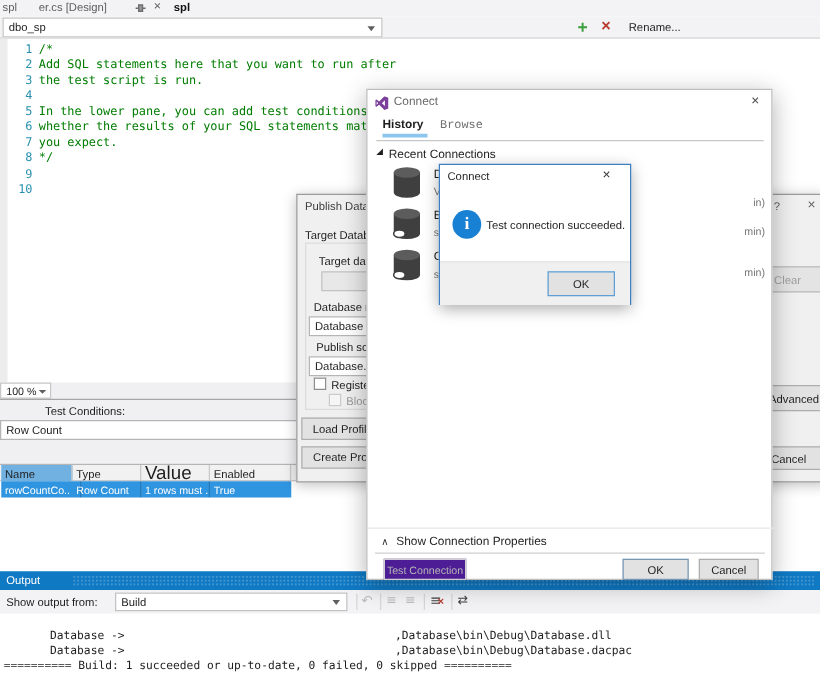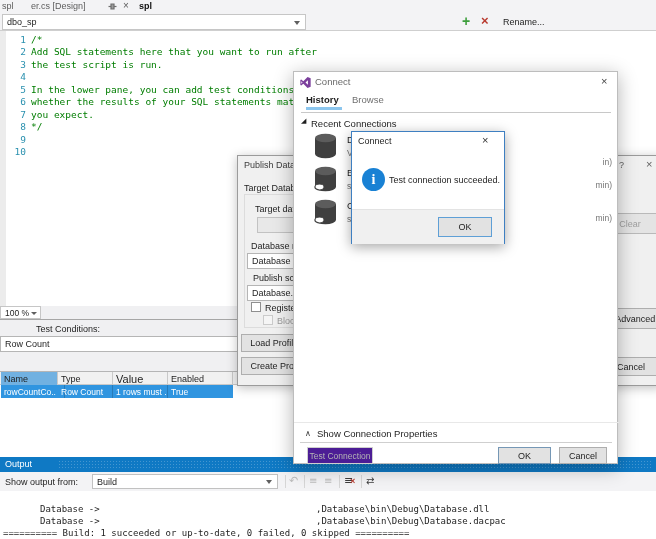--- a/index.html
+++ b/index.html
@@ -107,21 +107,21 @@
   <div class="abs" style="left:0;top:320px;width:656px;height:51px;background:#f0f0f2;"></div>
   <div class="abs t9" style="left:20px;top:324px;margin-left:16px;">Test Conditions:</div>
   <div class="input" style="left:0px;top:336px;width:520px;height:16px;">
     <span>Row Count</span>
   </div>
 
   <div class="abs" style="left:0;top:371px;width:656px;height:85px;background:#fff;border-top:1px solid #b5b5b5;"></div>
   <div class="abs" style="left:0;top:372px;width:656px;height:13px;background:#f1f1f1;border-bottom:1px solid #c9c9c9;"></div>
   <div class="cell" style="left:1px;top:372px;width:57px;height:13px;background:#71b1e1;border-right:1px solid #c9c9c9;font-size:9px;">Name</div>
   <div class="cell" style="left:58px;top:372px;width:55px;height:13px;border-right:1px solid #c9c9c9;font-size:9px;">Type</div>
-  <div class="cell" style="left:113px;top:372px;width:55px;height:13px;border-right:1px solid #c9c9c9;font-size:11px;">Value</div>
+  <div class="cell" style="left:113px;top:372px;width:55px;height:13px;border-right:1px solid #c9c9c9;font-size:15px;">Value</div>
   <div class="cell" style="left:168px;top:372px;width:65px;height:13px;border-right:1px solid #c9c9c9;font-size:9px;">Enabled</div>
   <div class="abs" style="left:1px;top:385px;width:232px;height:13px;background:#3095e0;"></div>
   <div class="cell" style="left:1px;top:385px;width:64px;height:13px;color:#fff;border-right:1px solid rgba(0,0,0,0.18);">rowCountCo..</div>
   <div class="cell" style="left:58px;top:385px;width:55px;height:13px;color:#fff;border-right:1px solid rgba(0,0,0,0.18);">Row Count</div>
   <div class="cell" style="left:113px;top:385px;width:55px;height:13px;color:#fff;border-right:1px solid rgba(0,0,0,0.18);">1 rows must ...</div>
   <div class="cell" style="left:168px;top:385px;width:65px;height:13px;color:#fff;">True</div>
 
   <div class="abs" style="left:0;top:457px;width:656px;height:15px;background:#0f79c4;"></div>
   <div class="abs dots" style="left:58px;top:460px;width:594px;height:9px;"></div>
   <div class="abs t9" style="left:5px;top:459px;color:#fff;">Output</div>
@@ -179,21 +179,21 @@
   </div>
 
   <div class="abs" style="left:293px;top:71px;width:325px;height:393px;background:#fff;border:1px solid #bdbdbd;box-shadow:0 4px 18px rgba(0,0,0,0.3);z-index:20;">
     <svg class="abs" style="left:6px;top:5px;" width="11" height="11" viewBox="0 0 16 16">
         <path fill="#7b3f9c" fill-rule="evenodd" d="M11 0 L15.5 1.8 V14.2 L11 16 L4.8 9.9 L1.8 12.2 L0.5 11.5 V4.5 L1.8 3.8 L4.8 6.1 Z M11.5 4.6 L8 8 L11.5 11.4 Z M1.9 6.2 V9.8 L3.7 8 Z"></path>
       </svg>
     <div class="abs t95" style="left:21px;top:4px;color:#6a6a6a;">Connect</div>
     <div class="abs" style="left:307px;top:3px;color:#444;font-size:11px;">×</div>
     <div class="abs t95" style="left:12px;top:22px;font-weight:bold;">History</div>
     <div class="abs" style="left:12px;top:35px;width:36px;height:3px;background:#8cc6ee;"></div>
-    <div class="abs t95" style="left:58px;top:22px;color:#707070;">Browse</div>
+    <div class="abs t95" style="left:58px;top:22px;color:#707070;font-family:Liberation Mono, monospace;">Browse</div>
     <div class="hline" style="left:7px;top:40px;width:310px;background:#c8c8c8;"></div>
     <div class="abs" style="left:7px;top:45px;font-size:7px;color:#1e1e1e;font-family:'DejaVu Sans',sans-serif;">◢</div>
     <div class="abs t95" style="left:17px;top:46px;">Recent Connections</div>
 
     <div>
       <svg class="abs" style="left:20px;top:61px;" width="23" height="26" viewBox="0 0 23 26">
         <path d="M1 5 L1 21 A10.5 4.2 0 0 0 22 21 L22 5 Z" fill="#3f3f3f"></path>
         <ellipse cx="11.5" cy="5" rx="10.5" ry="4.2" fill="#5c5c5c"></ellipse>
       </svg>
       <div class="abs t95" style="left:53px;top:62px;">D</div>

